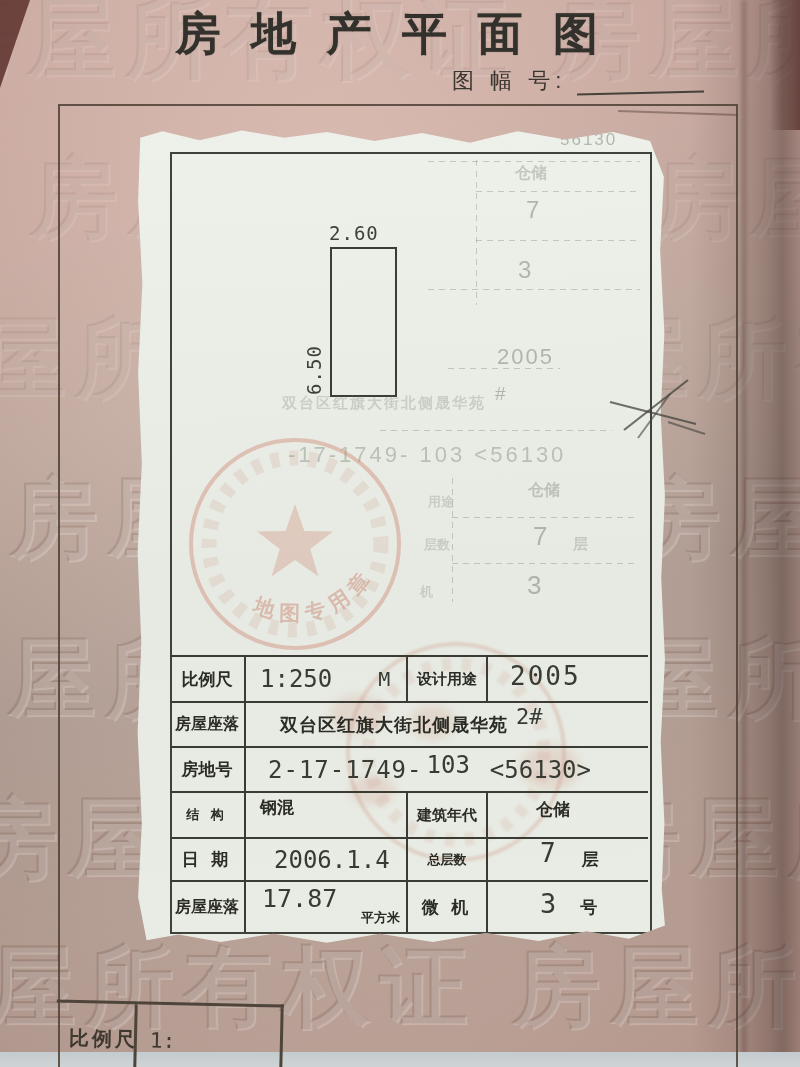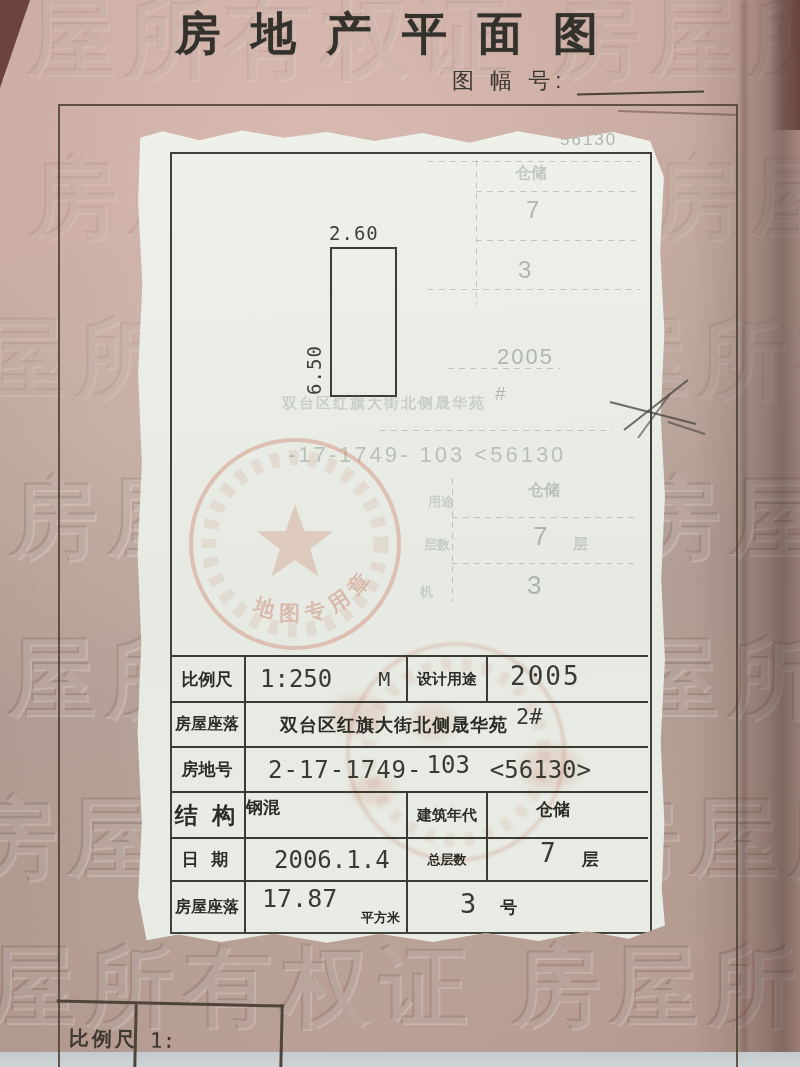--- a/index.html
+++ b/index.html
@@ -184,23 +184,23 @@
       </div>
       <div class="row" style="height:45px">
         <div class="cell bR lab" style="width:76px;font-size:17px">房地号</div>
         <div class="cell val" style="width:402px;font-size:24px">
           <span style="margin-left:22px;letter-spacing:1px">2-17-1749-</span>
           <span style="margin-left:4px;transform:translateY(-5px)">103</span>
           <span style="margin-left:20px">&lt;56130&gt;</span>
         </div>
       </div>
       <div class="row" style="height:46px">
-        <div class="cell bR lab" style="width:76px;font-size:23px;letter-spacing:4px">结 构</div>
+        <div class="cell bR lab" style="width:76px;font-size:13px;letter-spacing:4px">结 构</div>
         <div class="cell bR" style="width:162px">
-          <span class="cjkv" style="font-size:17px;transform:translateY(-8px)">钢混</span>
+          <span class="cjkv" style="margin-left:14px;font-size:17px;transform:translateY(-8px)">钢混</span>
         </div>
         <div class="cell bR lab" style="width:80px;font-size:15px">建筑年代</div>
         <div class="cell" style="width:160px">
           <span class="cjkv" style="margin-left:48px;font-size:17px;transform:translateY(-6px)">仓储</span>
         </div>
       </div>
       <div class="row" style="height:43px">
         <div class="cell bR lab" style="width:76px;font-size:17px;letter-spacing:4px">日 期</div>
         <div class="cell bR val" style="width:162px;font-size:24px">
           <span style="margin-left:28px">2006.1.4</span>
@@ -210,20 +210,21 @@
           <span class="val" style="margin-left:52px;font-size:26px;transform:translateY(-7px)">7</span>
           <span class="cjkv" style="margin-left:26px;font-size:17px">层</span>
         </div>
       </div>
       <div class="row" style="height:50px">
         <div class="cell bR lab" style="width:76px;font-size:16px">房屋座落</div>
         <div class="cell bR val" style="width:162px;font-size:25px">
           <span style="margin-left:16px;transform:translateY(-9px)">17.87</span>
           <span class="cjkv" style="position:absolute;right:6px;bottom:5px;font-size:13px">平方米</span>
         </div>
+        <div class="cell bR lab" style="width:80px;font-size:17px;letter-spacing:4px">微 机</div>
         <div class="cell" style="width:160px">
           <span class="val" style="margin-left:52px;font-size:27px;transform:translateY(-4px)">3</span>
           <span class="cjkv" style="margin-left:24px;font-size:17px">号</span>
         </div>
       </div>
     </div>
   </div>
 
   <svg class="pencil-x" viewBox="0 0 100 74">
     <line x1="2" y1="30" x2="88" y2="52" stroke="#44433e" stroke-width="2.2" opacity="0.75"></line>

